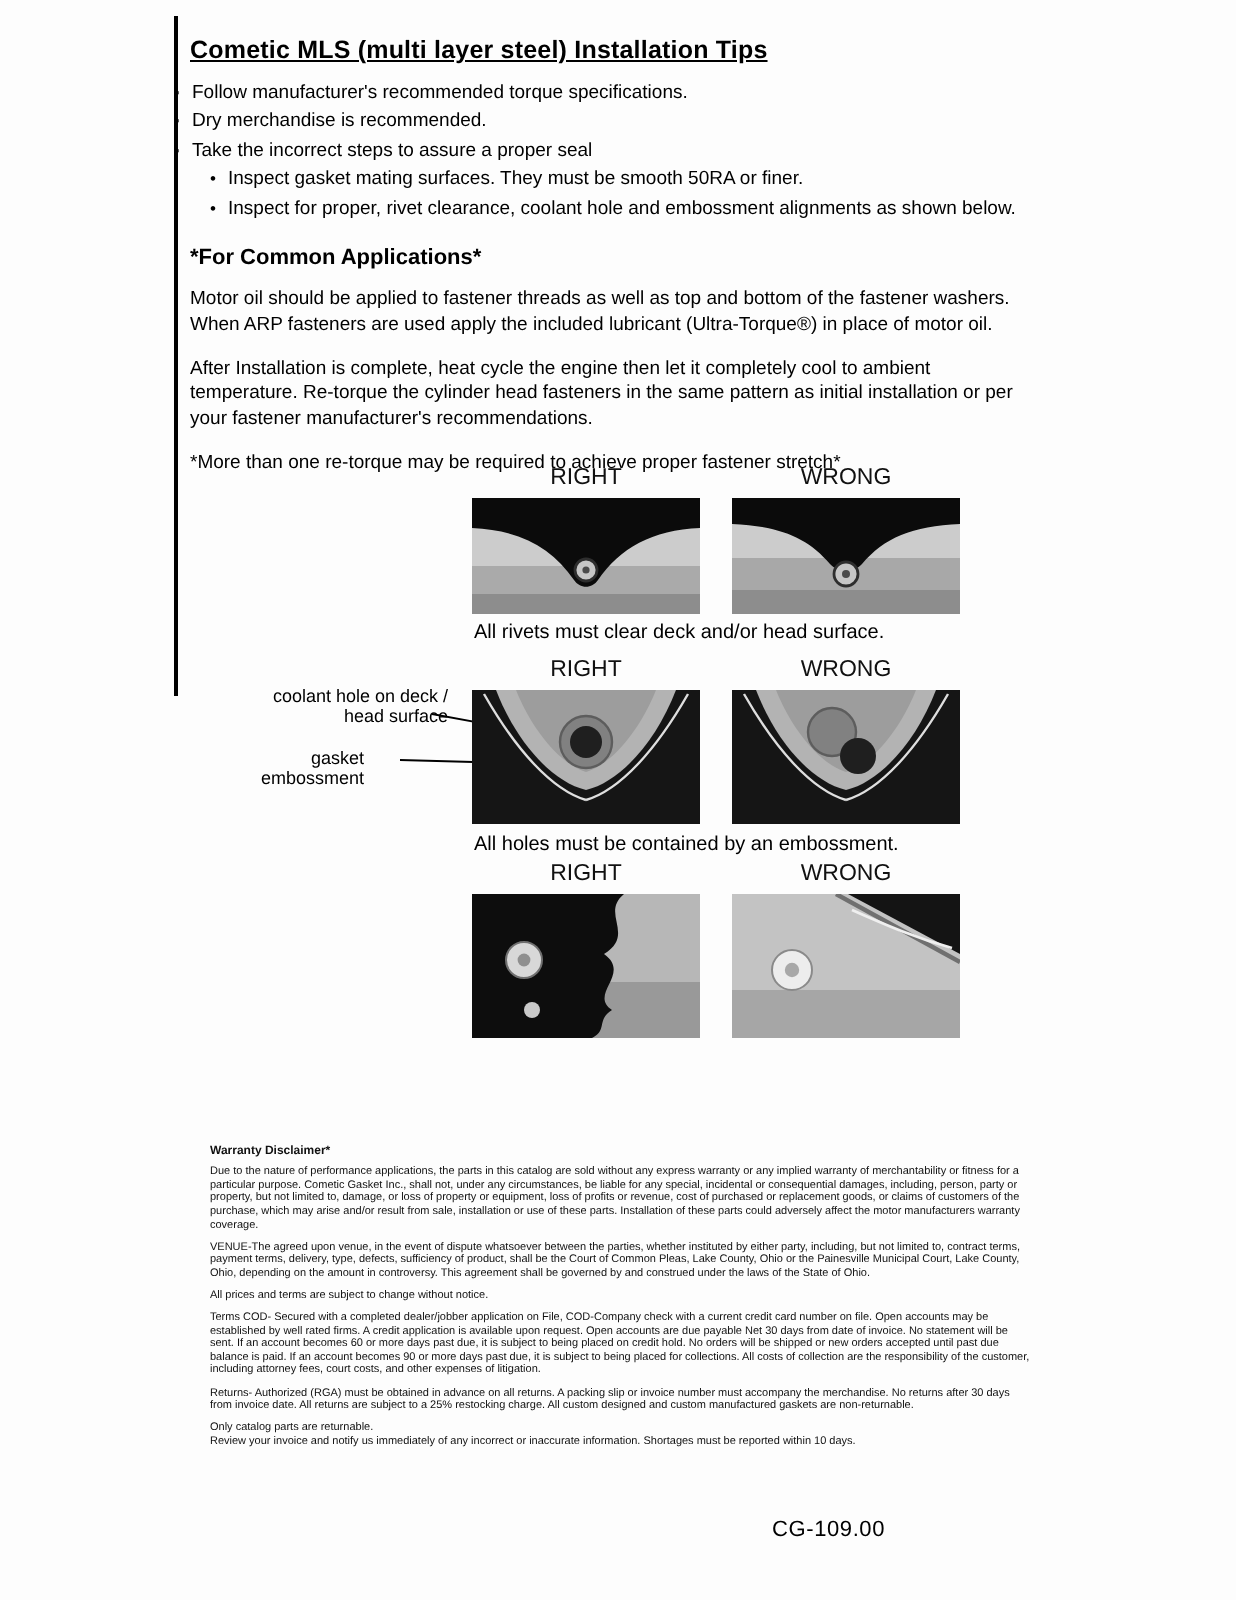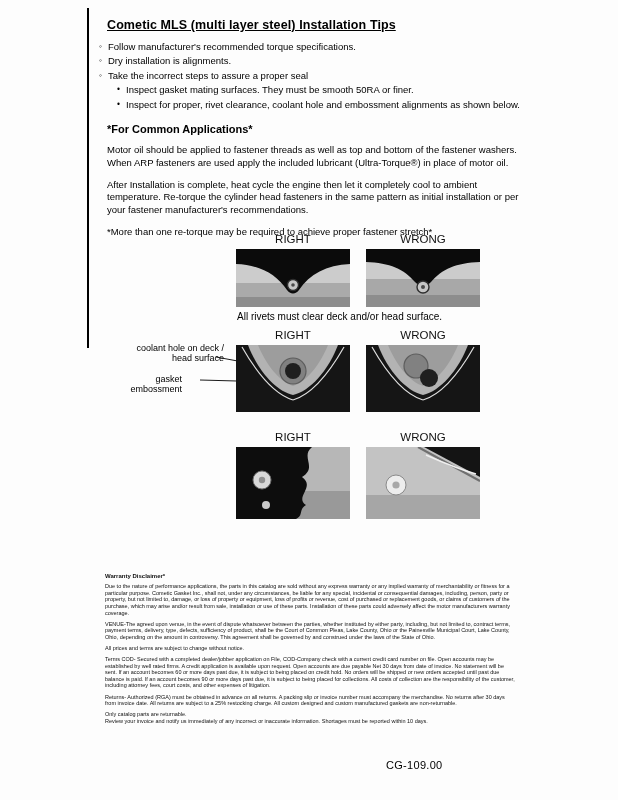--- a/index.html
+++ b/index.html
@@ -10,21 +10,21 @@
     color: #000;
   }
   .page {
     position: relative; width: 618px; height: 800px;
     background: #fdfdfd; overflow: hidden;
   }
   .left-rule {
     position: absolute; left: 87px; top: 8px;
     width: 2px; height: 340px; background: #000;
   }
-  .top-block { position: absolute; left: 99px; top: 18px; width: 436px; }
+  .top-block { position: absolute; left: 87px; top: 18px; width: 436px; }
   .title {
     font-size: 12.5px; font-weight: bold; text-decoration: underline;
     margin: 0 0 9px 8px; letter-spacing: 0.1px;
   }
   .tips { list-style: none; font-size: 9.5px; line-height: 1.25; }
   .tips li { display: flex; margin-bottom: 2.5px; }
   .tips li.sub { margin-left: 18px; }
   .tips .marker { flex: 0 0 9px; width: 9px; font-size: 8.5px; line-height: 1.35; }
   .diesel-heading { font-size: 11px; font-weight: bold; margin: 13px 0 9px 8px; }
   .body-para { font-size: 9.5px; line-height: 1.3; margin: 0 0 10px 8px; width: 424px; }
@@ -53,21 +53,21 @@
   <div class="top-block">
     <h1 class="title">Cometic MLS (multi layer steel) Installation Tips</h1>
 
     <ul class="tips">
       <li>
         <span class="marker">◦</span>
         <span>Follow manufacturer's recommended torque specifications.</span>
       </li>
       <li>
         <span class="marker">◦</span>
-        <span>Dry installation is alignments.</span>
+        <span>Dry merchandise is recommended.</span>
       </li>
       <li>
         <span class="marker">◦</span>
         <span>Take the incorrect steps to assure a proper seal</span>
       </li>
       <li class="sub">
         <span class="marker">•</span>
         <span>Inspect gasket mating surfaces.  They must be smooth 50RA or finer.</span>
       </li>
       <li class="sub">
@@ -132,20 +132,21 @@
     <svg viewBox="0 0 114 67" width="114" height="67">
       <rect width="114" height="67" fill="#151515"></rect>
       <path d="M12,0 H102 C92,26 74,46 57,50 C40,46 22,26 12,0 Z" fill="#b3b3b3"></path>
       <path d="M22,0 H92 C84,20 70,37 57,41 C44,37 30,20 22,0 Z" fill="#9d9d9d"></path>
       <path d="M6,2 C22,30 40,50 57,55" stroke="#dedede" stroke-width="1.2" fill="none"></path>
       <path d="M108,2 C92,30 74,50 57,55" stroke="#dedede" stroke-width="1.2" fill="none"></path>
       <circle cx="50" cy="21" r="12" fill="#818181" stroke="#5d5d5d" stroke-width="1.2"></circle>
       <circle cx="63" cy="33" r="9" fill="#1f1f1f"></circle>
     </svg>
   </div>
+  <div class="fig-caption" style="top:417px;">All holes must be contained by an embossment.</div>
 
   <div class="fig-label" style="left:236px; top:431px;">RIGHT</div>
   <div class="fig-label" style="left:366px; top:431px;">WRONG</div>
 
   <div class="fig-img" style="left:236px; top:447px;">
     <svg viewBox="0 0 114 72" width="114" height="72">
       <rect width="114" height="72" fill="#b7b7b7"></rect>
       <rect y="44" width="114" height="28" fill="#999999"></rect>
       <path d="M0,0 H76 C64,10 82,20 66,30 C80,40 58,50 70,58 C62,63 68,68 60,72 H0 Z" fill="#0d0d0d"></path>
       <circle cx="26" cy="33" r="9" fill="#d8d8d8" stroke="#6f6f6f" stroke-width="1"></circle>

